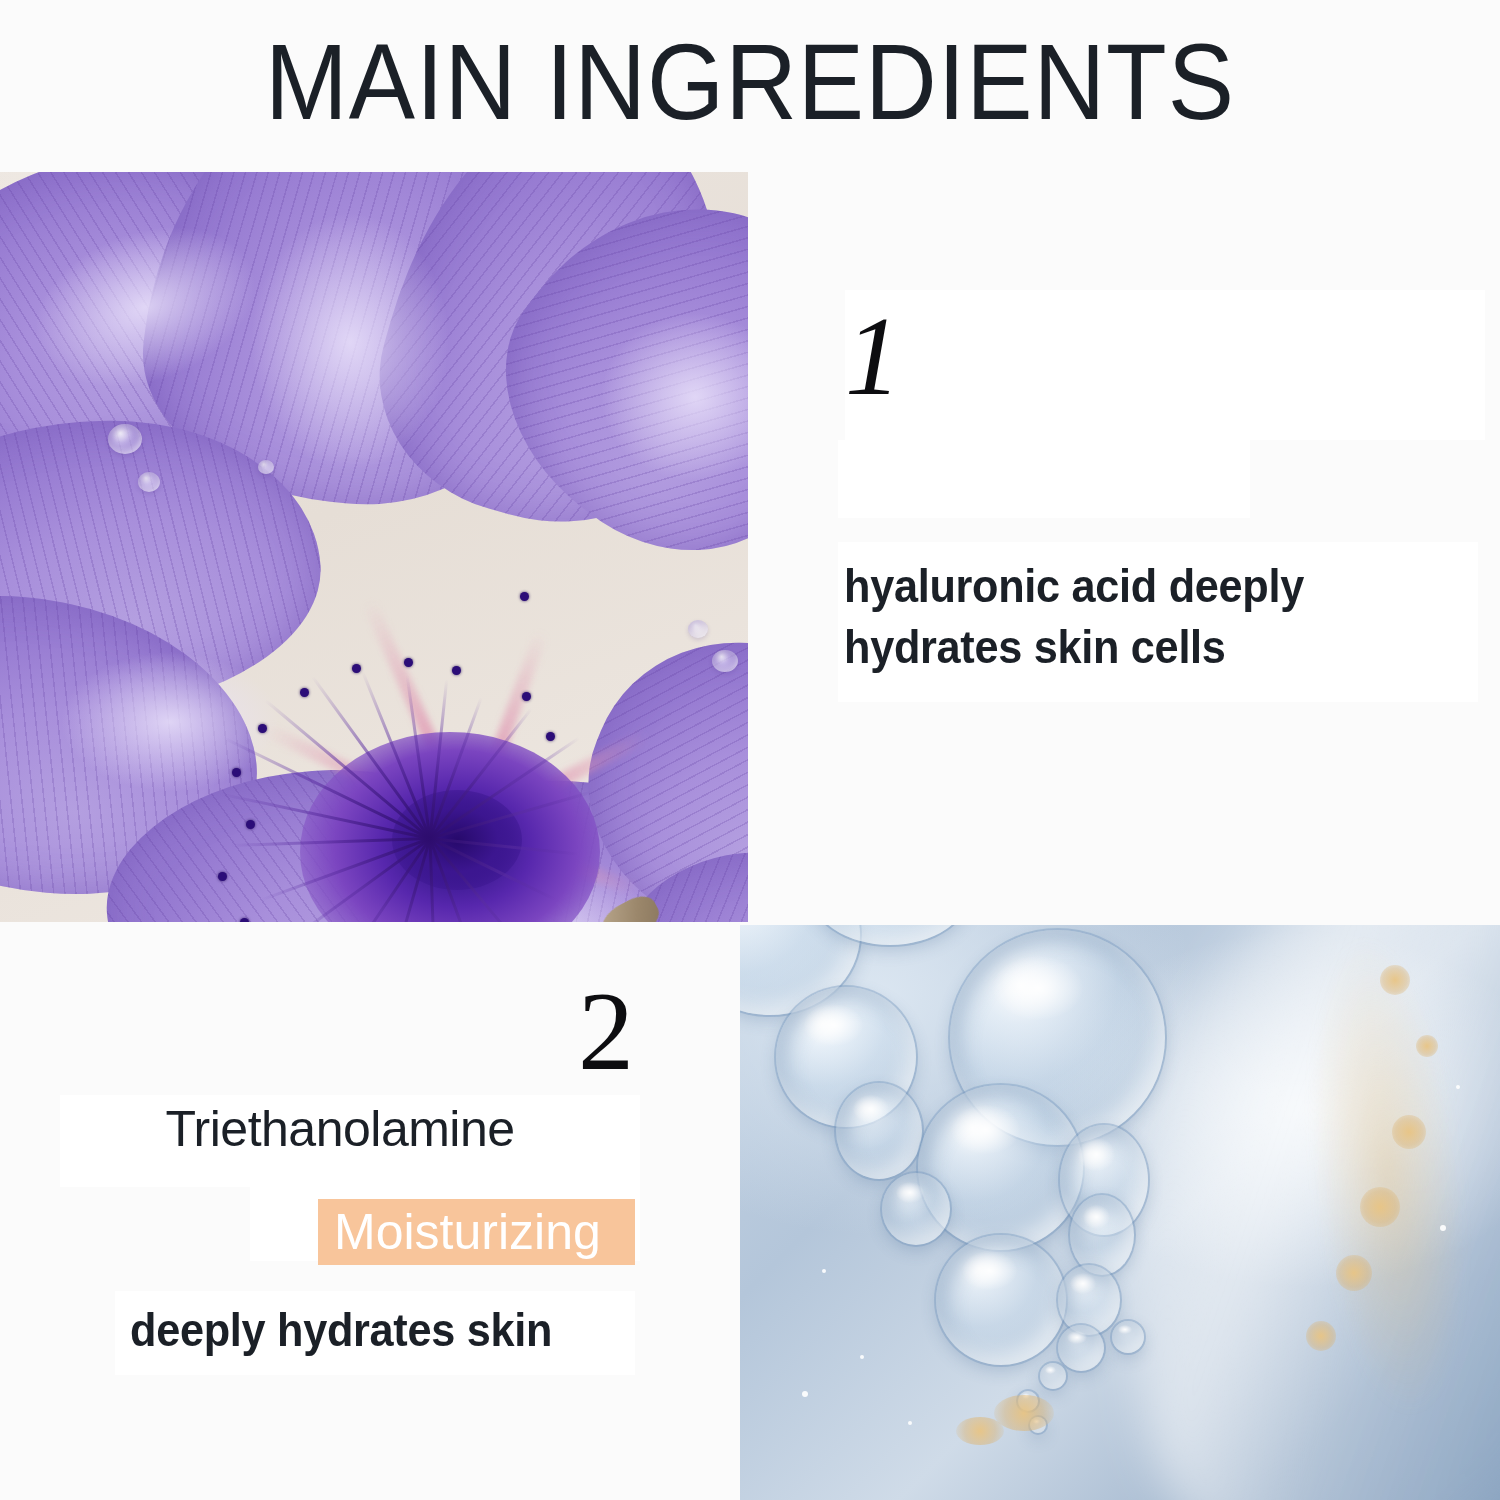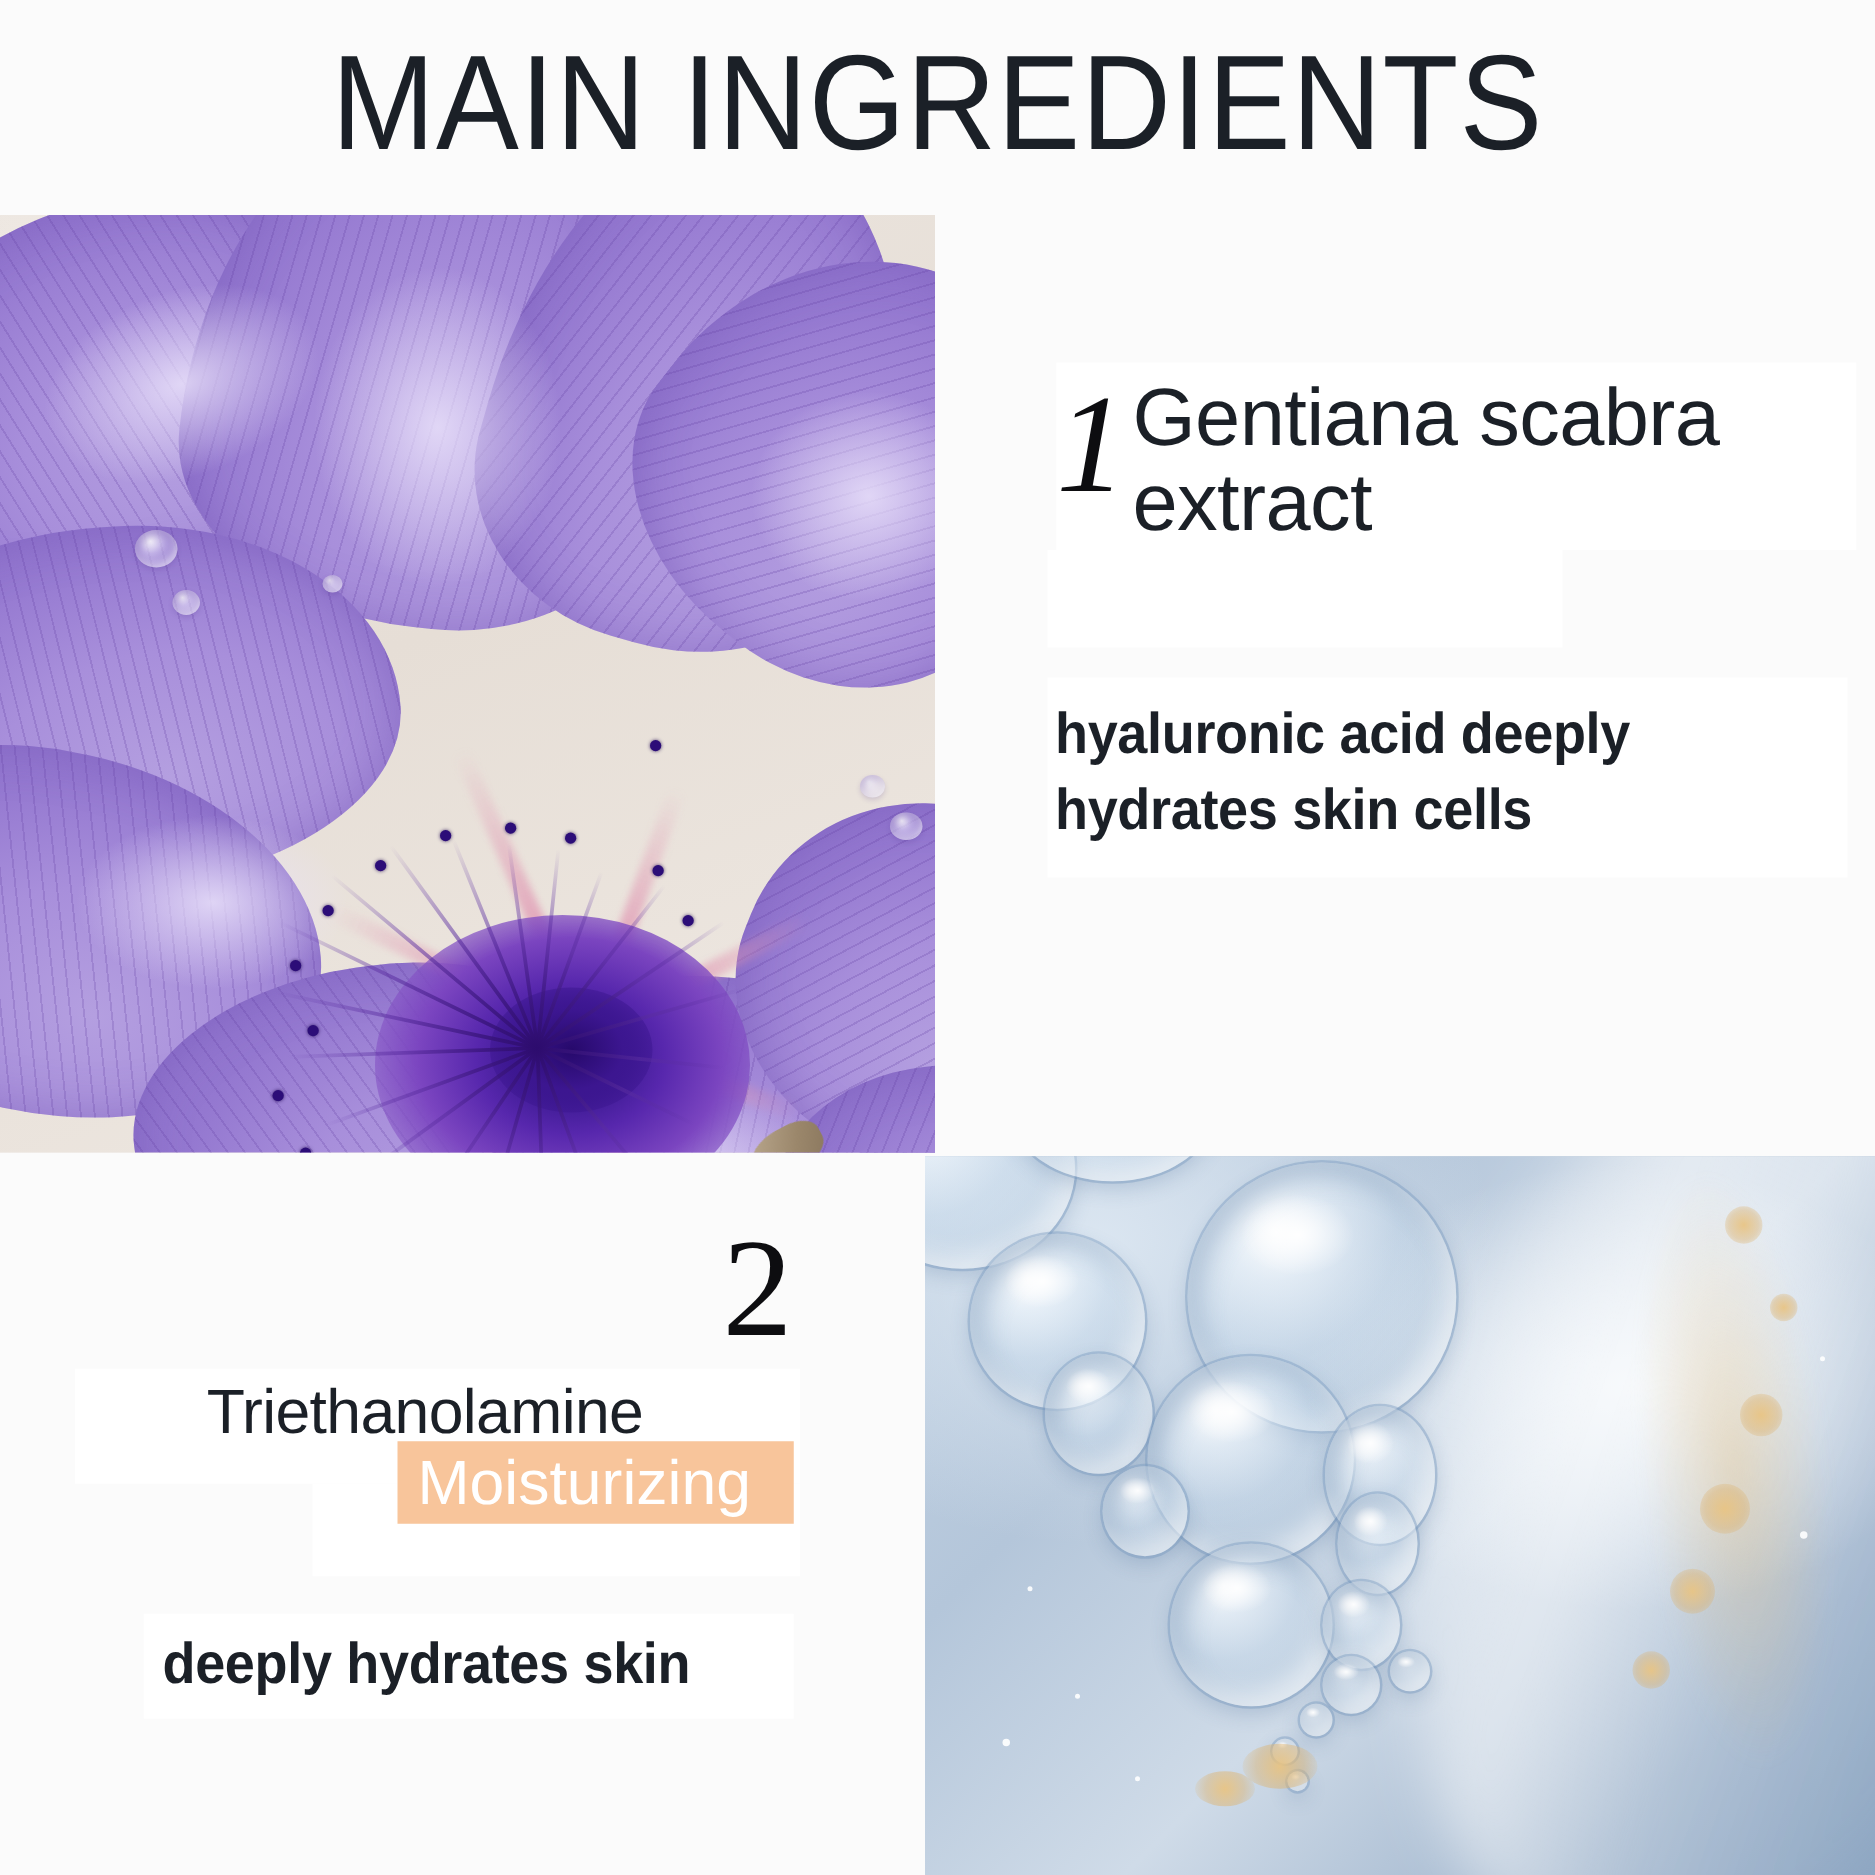--- a/index.html
+++ b/index.html
@@ -270,21 +270,21 @@
     white-space: nowrap;
     overflow: hidden;
   }
   #badge-1 {
     left: 847px; top: 440px;
     width: 321px; height: 66px;
     padding-left: 17px;
     box-sizing: border-box;
   }
   #badge-2 {
-    left: 318px; top: 1153px;
+    left: 318px; top: 1199px;
     width: 317px; height: 66px;
     padding-left: 16px;
     box-sizing: border-box;
   }
 
   .desc {
     position: absolute;
     font-family: "Liberation Sans", sans-serif;
     font-weight: 700;
     color: #1b2027;
@@ -388,21 +388,20 @@
   </div>
 
   <div class="cell" id="text-cell-1">
     <div class="txtbg" style="left:97px; top:118px; width:640px; height:150px;"></div>
     <div class="txtbg" style="left:90px; top:268px; width:412px; height:78px;"></div>
     <div class="txtbg" style="left:90px; top:370px; width:640px; height:160px;"></div>
   </div>
 
   <div id="num-1" class="num">1</div>
 
-  <div id="name-1" class="ing-name">Gentiana scabra extract</div>
 
 
   <div id="desc-1" class="desc">hyaluronic acid deeply hydrates skin cells</div>
 
   <div class="cell" id="text-cell-2">
     <div class="txtbg" style="left:60px; top:170px; width:580px; height:92px;"></div>
     <div class="txtbg" style="left:250px; top:262px; width:390px; height:74px;"></div>
     <div class="txtbg" style="left:115px; top:366px; width:520px; height:84px;"></div>
   </div>
 

